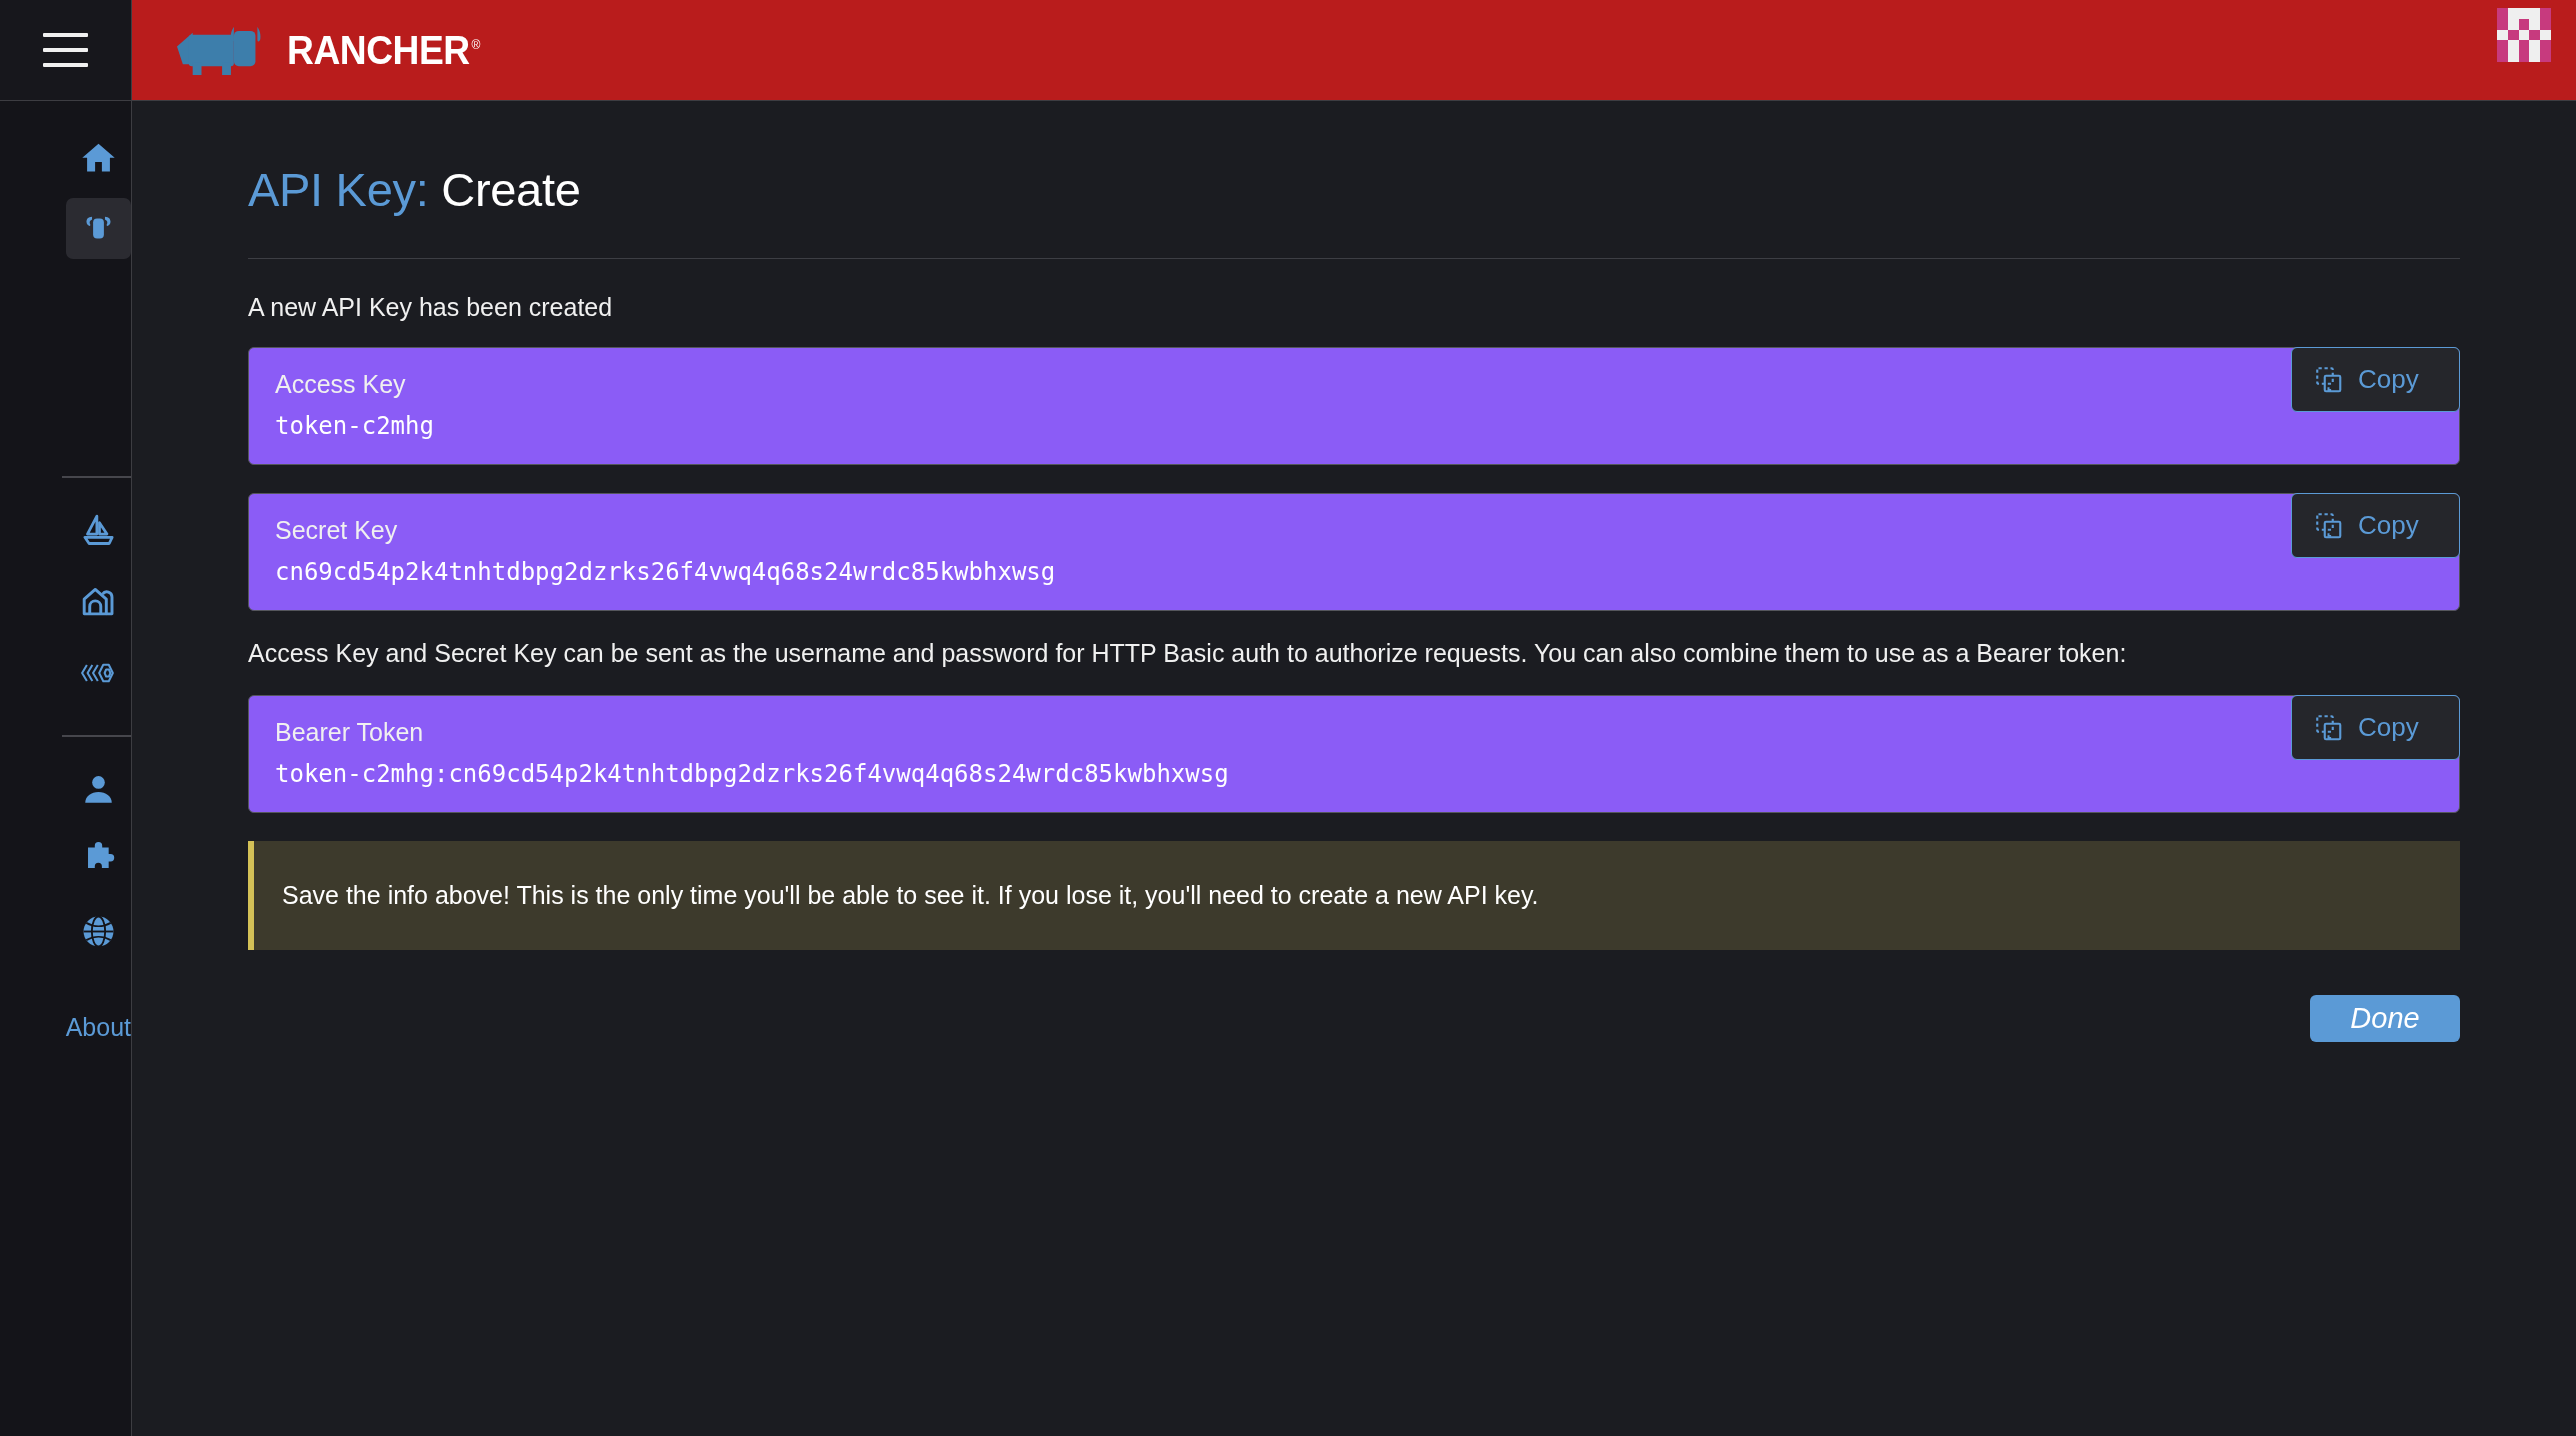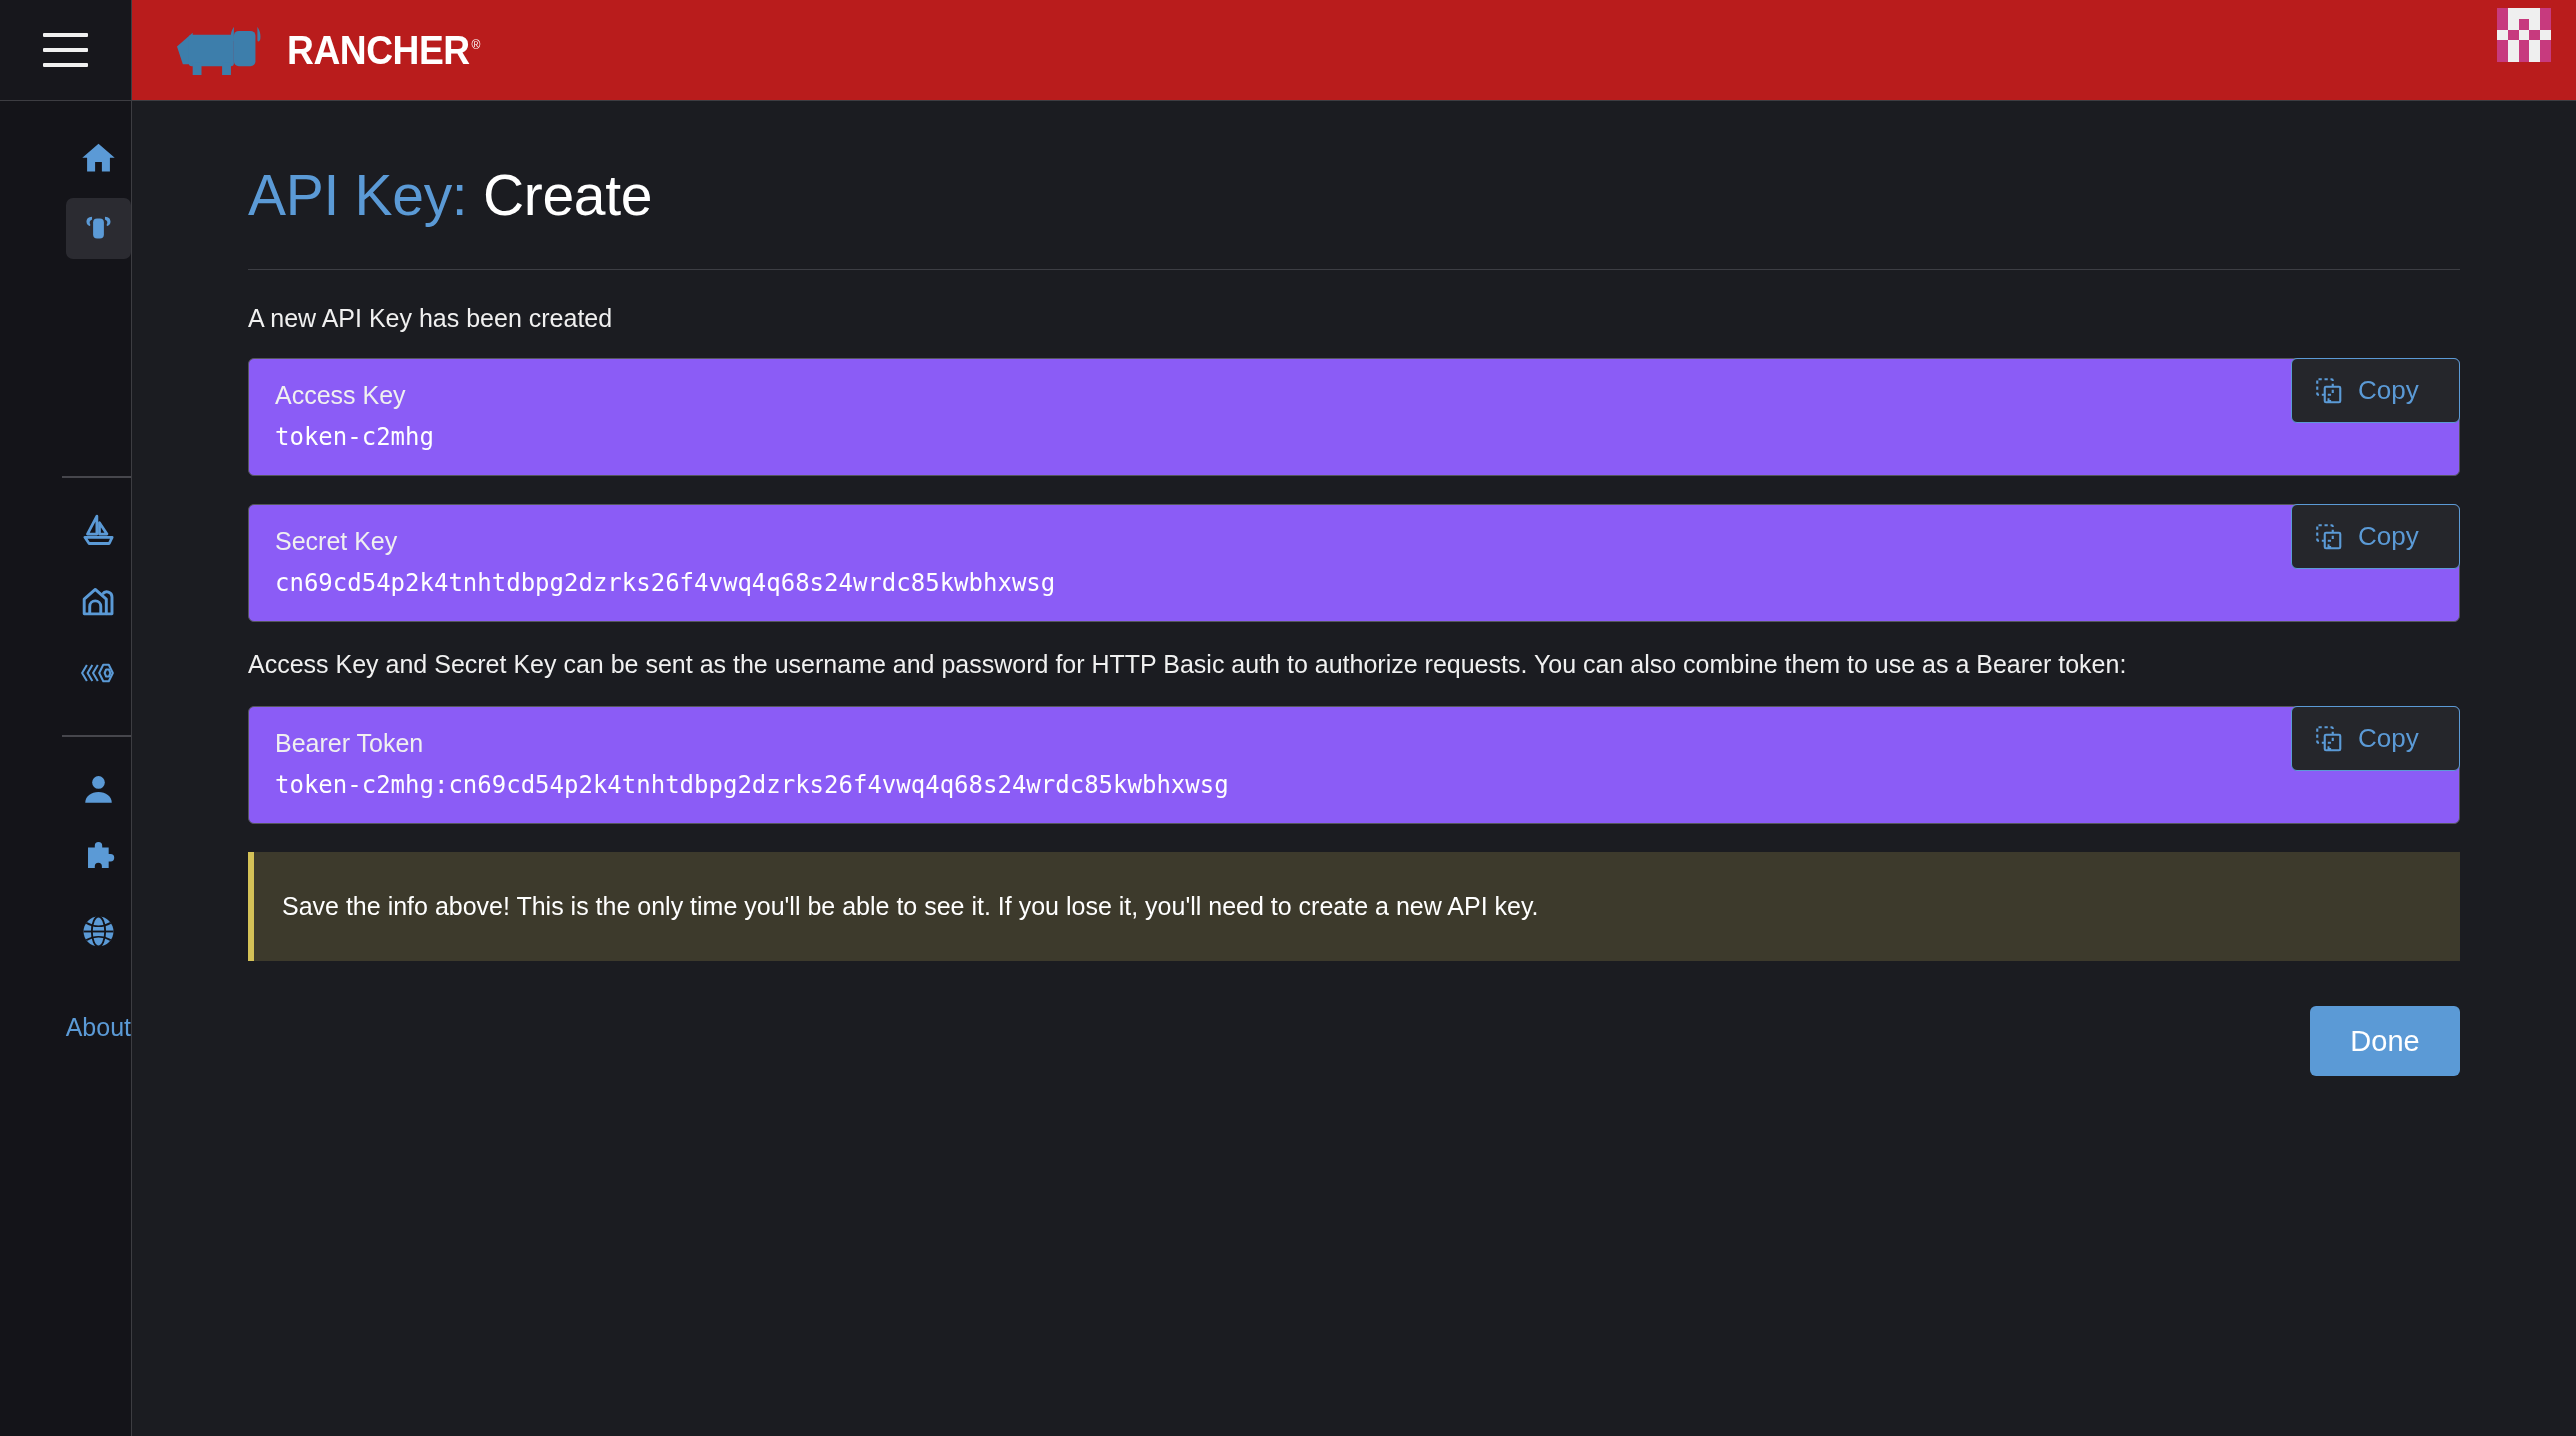--- a/index.html
+++ b/index.html
@@ -123,21 +123,21 @@
 
   
   .main {
     grid-column: 2;
     grid-row: 2;
     background: #1b1c21;
     padding: 61px 116px 0 116px;
     overflow: hidden;
   }
   .page-title {
-    font-size: 57px;
+    font-size: 47px;
     font-weight: normal;
     color: #5b9ad6;
     letter-spacing: -0.3px;
     margin-bottom: 41px;
   }
   .page-title .subject { color: #ffffff; }
 
   .title-rule {
     height: 1px;
     background: #3d3e44;
@@ -213,23 +213,24 @@
     margin-top: 45px;
   }
   .done-btn {
     background: #5b9ad6;
     color: #ffffff;
     border: none;
     border-radius: 6px;
     font-size: 29px;
     font-family: "Liberation Sans", sans-serif;
     padding: 0 39px;
-    height: 70px;
+    height: 47px;
     min-width: 150px;
     cursor: pointer;
+    font-style: italic;
   }
 </style>
 </head>
 <body>
 
 <div class="app">
 
   <div class="menu-cell">
     <div class="hamburger">
       <span></span>

